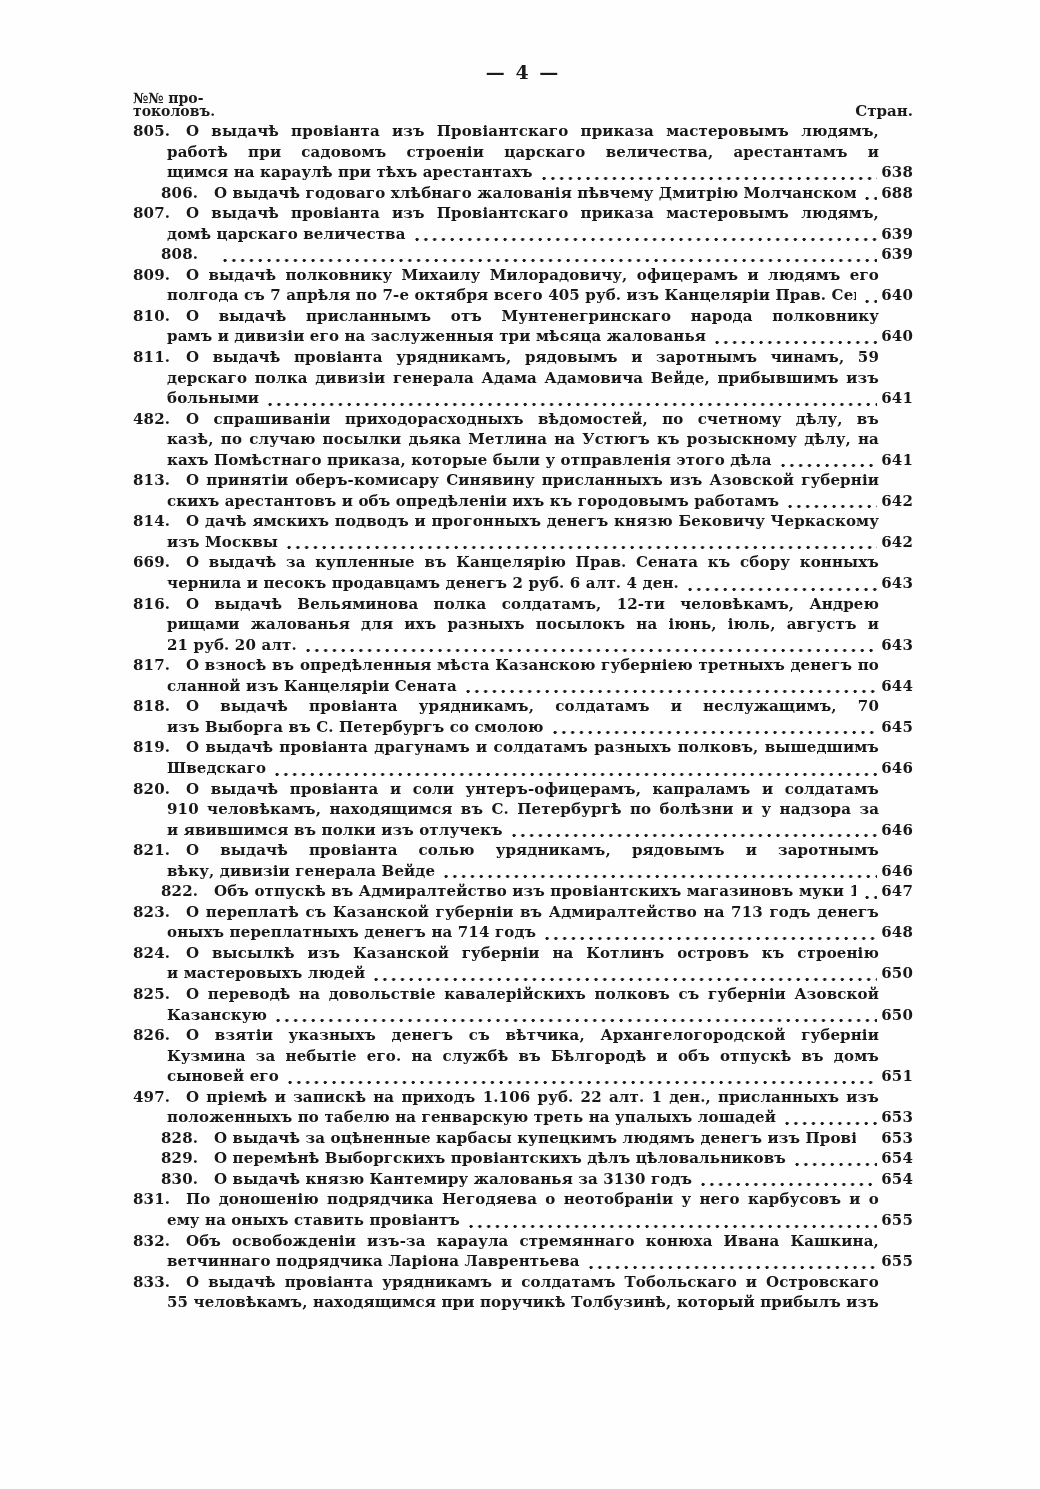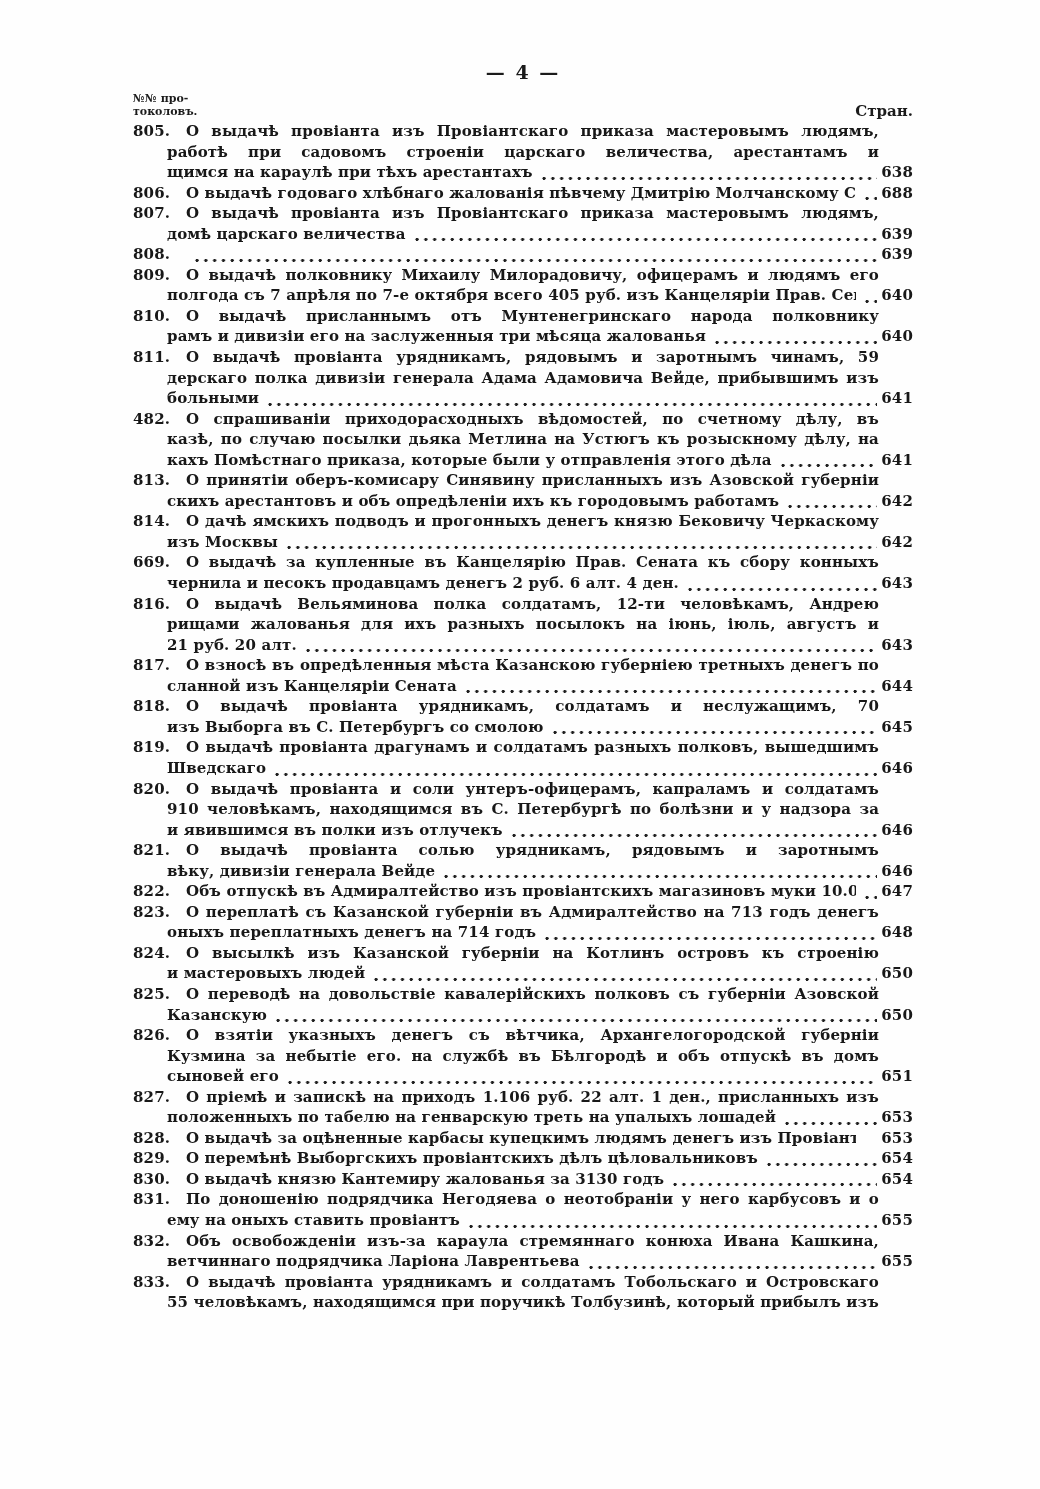--- a/index.html
+++ b/index.html
@@ -25,21 +25,21 @@
     letter-spacing: 2px;
     line-height: 24px;
   }
   .colhead {
     margin-top: 8px;
     display: flex;
     justify-content: space-between;
     align-items: flex-end;
     font-weight: 700;
   }
-  .ch-left { font-size: 11px; line-height: 13px; }
+  .ch-left { font-size: 14px; line-height: 13px; }
   .ch-right { font-size: 15px; line-height: 13px; padding-left: 28px; }
   .entries {
     margin-top: 3px;
     font-size: 15px;
     font-weight: 700;
     letter-spacing: 0.15px;
     color: #181818;
   }
   .line {
     line-height: 20.55px;
@@ -50,21 +50,21 @@
     text-align: justify;
     text-align-last: justify;
     padding-right: 34px;
   }
   .line.cont { padding-left: 34px; }
   .line.first.fill .num { display: inline-block; width: 53px; }
   .line.tail {
     display: flex;
     align-items: flex-start;
   }
-  .line.tail .num { flex: 0 0 53px; }
+  .line.tail .num { flex: 0 0 53px; margin-left: 28px; }
   .line.tail .txt {
     flex: 0 1 auto;
     min-width: 0;
     white-space: nowrap;
     overflow: hidden;
   }
   .leader {
     flex: 1 0 14px;
     align-self: stretch;
     margin: 0 4px 0 7px;
@@ -269,21 +269,21 @@
         <div class="entry">
           <div class="line first fill"><span class="num">826.</span><span class="txt">О взятіи указныхъ денегъ съ вѣтчика, Архангелогородской губерніи дворянина Якова</span></div>
           <div class="line cont fill"><span class="txt">Кузмина за небытіе его. на службѣ въ Бѣлгородѣ и объ отпускѣ въ домъ недорослей—</span></div>
           <div class="line cont tail">
             <span class="txt">сыновей его</span>
             <span class="leader dots"></span>
             <span class="pg">651</span>
           </div>
         </div>
         <div class="entry">
-          <div class="line first fill"><span class="num">827.</span><span class="txt">О пріемѣ и запискѣ на приходъ 1.106 руб. 22 алт. 1 ден., присланныхъ изъ Смоленска,</span></div>
+          <div class="line first fill"><span class="num">497.</span><span class="txt">О пріемѣ и запискѣ на приходъ 1.106 руб. 22 алт. 1 ден., присланныхъ изъ Смоленска,</span></div>
           <div class="line cont tail">
             <span class="txt">положенныхъ по табелю на генварскую треть на упалыхъ лошадей</span>
             <span class="leader dots"></span>
             <span class="pg">653</span>
           </div>
         </div>
         <div class="entry">
           <div class="line first tail">
             <span class="num">828.</span>
             <span class="txt">О выдачѣ за оцѣненные карбасы купецкимъ людямъ денегъ изъ Провіантскаго приказа.</span>

